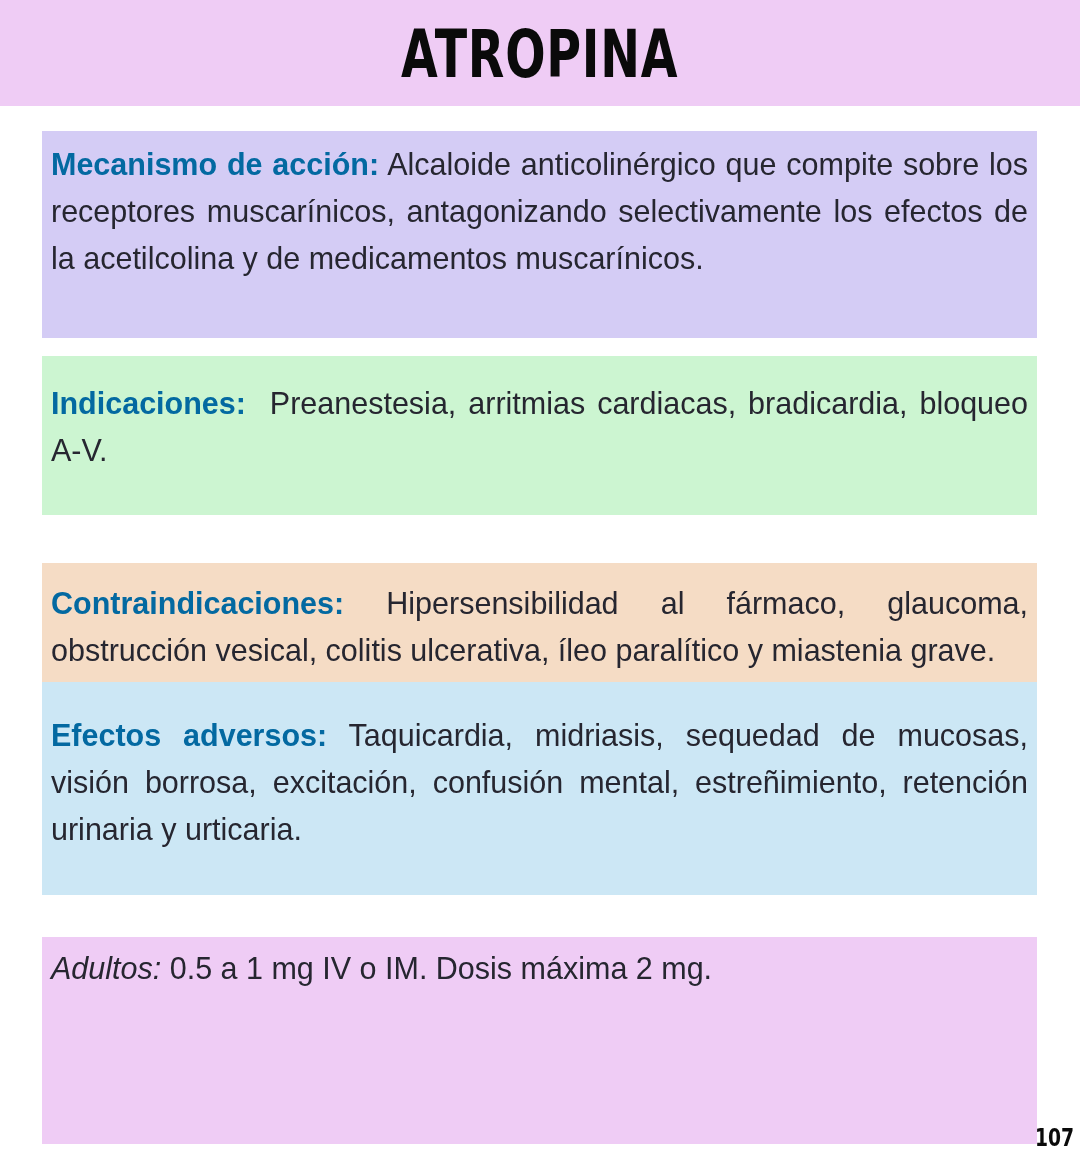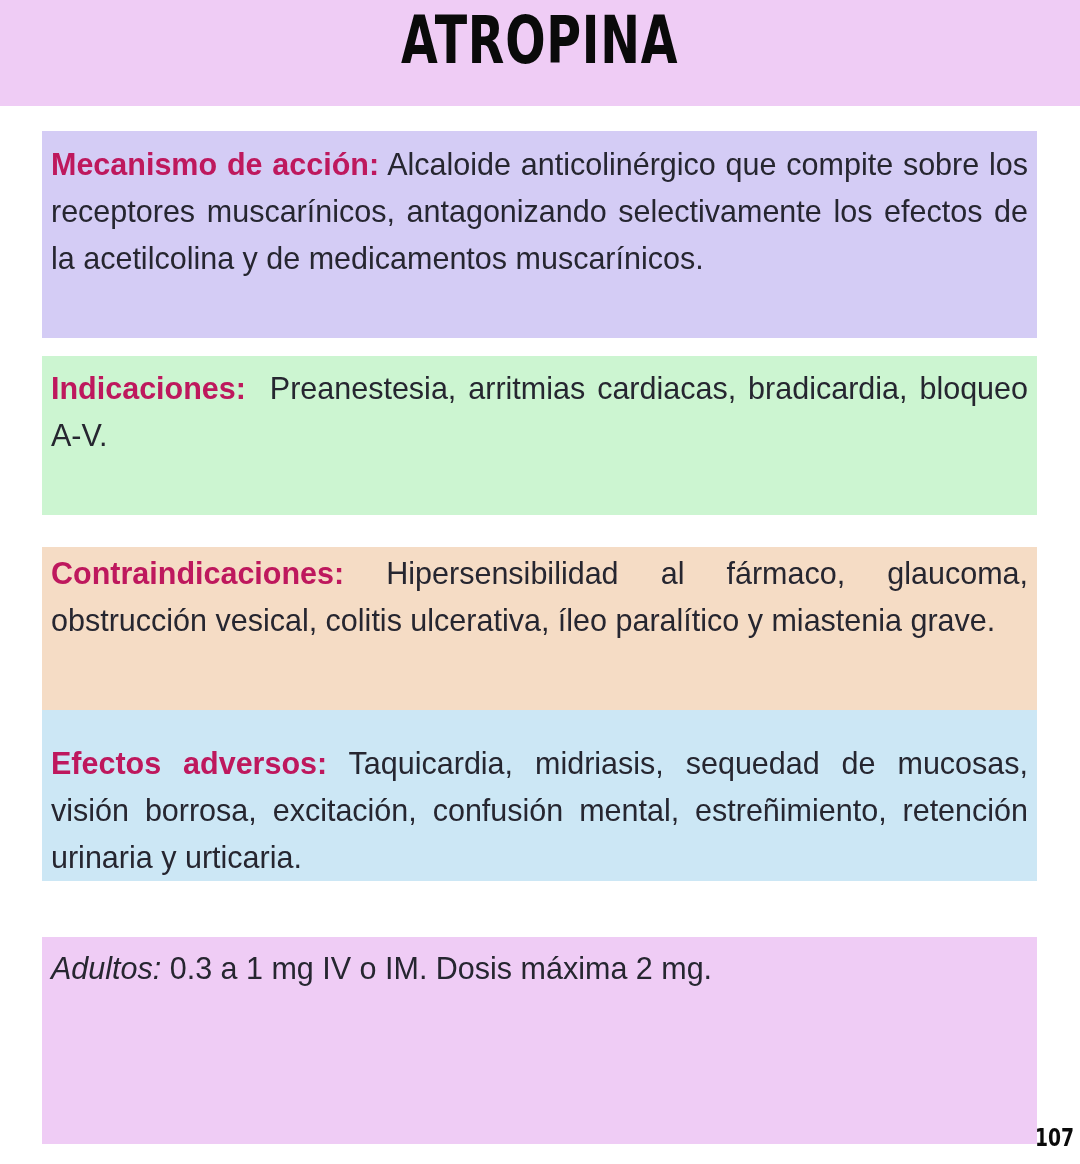--- a/index.html
+++ b/index.html
@@ -14,21 +14,21 @@
       overflow: hidden;
       font-family: "Liberation Sans", sans-serif;
       color: #1f1f2a;
     }
     .header-band {
       position: absolute;
       left: 0; top: 0;
       width: 1080px; height: 106px;
       background: #EFCCF5;
       display: flex;
-      align-items: flex-start;
+      align-items: center;
       justify-content: center;
     }
     .title {
       font-family: "DejaVu Sans", sans-serif;
       font-weight: bold;
       font-size: 66px;
       letter-spacing: 1px;
       color: #0a0a0a;
       transform: scaleX(0.72);
       transform-origin: center;
@@ -41,26 +41,26 @@
       box-sizing: border-box;
       padding: 10px 9px 0 9px;
       font-size: 30.5px;
       line-height: 47px;
       text-align: justify;
       color: #262630;
     }
     .card p { margin: 0; }
     .label {
       font-weight: bold;
-      color: #be185d;
+      color: #0369a1;
     }
     .card-mechanism { top: 131px; height: 207px; background: #D4CCF5; }
-    .card-indications { top: 356px; height: 159px; background: #CCF5D1; padding-top: 9px; }
-    .card-contra { top: 547px; height: 163px; background: #F5DCC5; padding-top: 3px; }
-    .card-adverse { top: 710px; height: 171px; background: #CCE7F5; padding-top: 30px; }
+    .card-indications { top: 356px; height: 159px; background: #CCF5D1; padding-top: 24px; }
+    .card-contra { top: 563px; height: 163px; background: #F5DCC5; padding-top: 17px; }
+    .card-adverse { top: 682px; height: 213px; background: #CCE7F5; padding-top: 30px; }
     .card-dosage { top: 937px; height: 207px; background: #EFCCF5; padding-top: 8px; text-align: left; }
     .card-dosage .line { display: block; }
     .ital { font-style: italic; }
     .page-number {
       position: absolute;
       right: 6px;
       top: 1124px;
       font-family: "DejaVu Sans", sans-serif;
       font-weight: bold;
       font-size: 24px;
@@ -86,16 +86,16 @@
 
 <section class="card card-contra">
   <p><span class="label">Contraindicaciones:</span><span> Hipersensibilidad al fármaco, glaucoma, obstrucción vesical, colitis ulcerativa, íleo paralítico y miastenia grave.</span></p>
 </section>
 
 <section class="card card-adverse">
   <p><span class="label">Efectos adversos:</span><span> Taquicardia, midriasis, sequedad de mucosas, visión borrosa, excitación, confusión mental, estreñimiento, retención urinaria y urticaria.</span></p>
 </section>
 
 <section class="card card-dosage">
-  <span class="line"><span class="ital">Adultos:</span><span> 0.3 a 1 mg IV o IM. Dosis máxima 2 mg.</span></span>
+  <span class="line"><span class="ital">Adultos:</span><span> 0.5 a 1 mg IV o IM. Dosis máxima 2 mg.</span></span>
 </section>
 
 <div class="page-number">107</div>
 
 </body></html>

